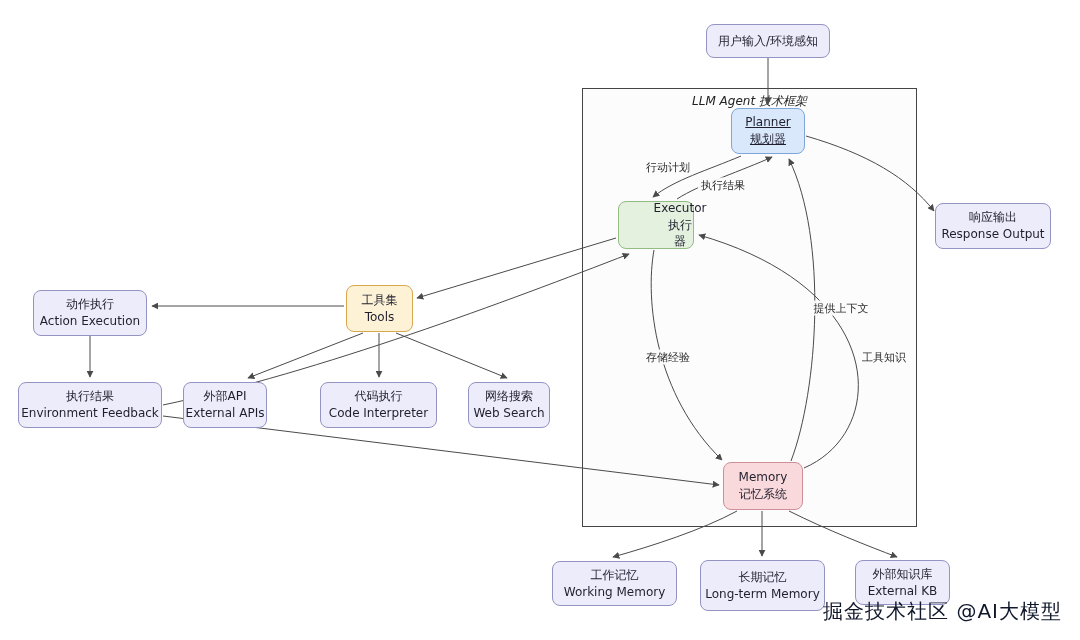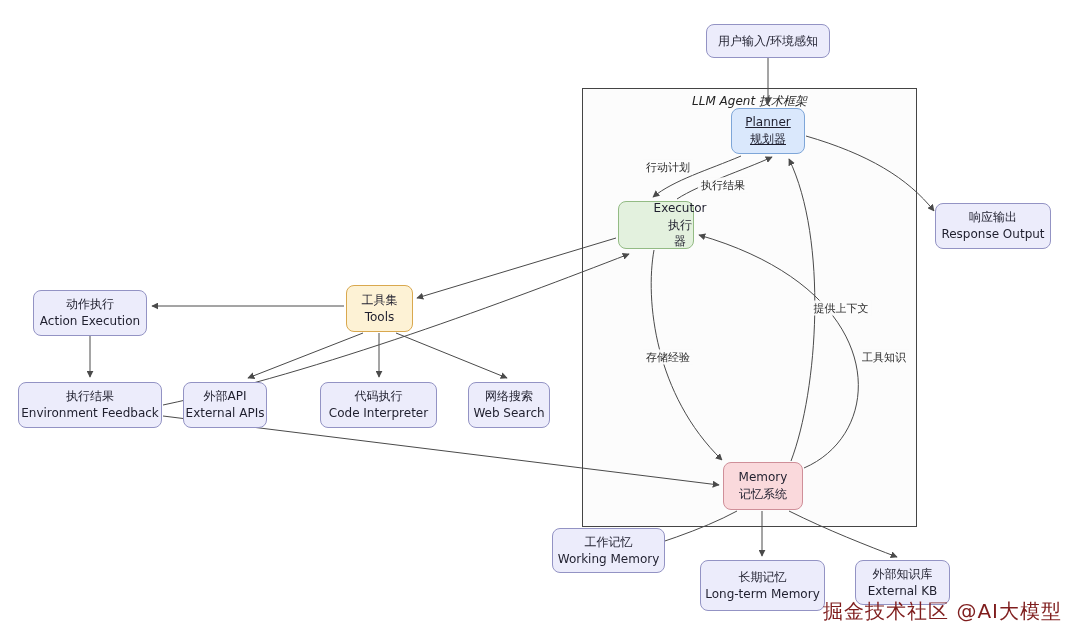--- a/index.html
+++ b/index.html
@@ -37,21 +37,21 @@
   .node.tools{background:var(--tools-fill,#fdf2d5);border-color:var(--tools-border,#d9a84e);}
   .node.memory{background:var(--memory-fill,#fad9dc);border-color:var(--memory-border,#cf8f99);}
   .edge-label{
     position:absolute;z-index:4;transform:translate(-50%,-50%);
     font-size:11px;color:#2b2b2b;
     background:rgba(252,252,252,0.92);
     padding:0 3px;white-space:nowrap;
   }
   .watermark{
     position:absolute;z-index:5;right:18px;bottom:15px;
-    font-size:20px;font-weight:500;color:#7f1d1d;letter-spacing:1px;
+    font-size:20px;font-weight:500;color:#0f172a;letter-spacing:1px;
   }
 </style>
 </head>
 <body>
 
 <div class="subgraph" style="left:582px;top:88px;width:333px;height:437px">
   <div class="subgraph-label">LLM Agent 技术框架</div>
 </div>
 
 <svg id="edges" class="layer" viewBox="0 0 1080 640">
@@ -127,21 +127,21 @@
 <div class="node" style="left:468px;top:382px;width:82px;height:46px">
   <span>网络搜索</span>
   <span>Web Search</span>
 </div>
 
 <div class="node memory" style="left:723px;top:462px;width:80px;height:48px">
   <span>Memory</span>
   <span>记忆系统</span>
 </div>
 
-<div class="node" style="left:552px;top:528px;width:113px;height:45px">
+<div class="node" style="left:552px;top:561px;width:125px;height:45px">
   <span>工作记忆</span>
   <span>Working Memory</span>
 </div>
 
 <div class="node" style="left:700px;top:560px;width:125px;height:51px">
   <span>长期记忆</span>
   <span>Long-term Memory</span>
 </div>
 
 <div class="node" style="left:855px;top:560px;width:95px;height:45px">

